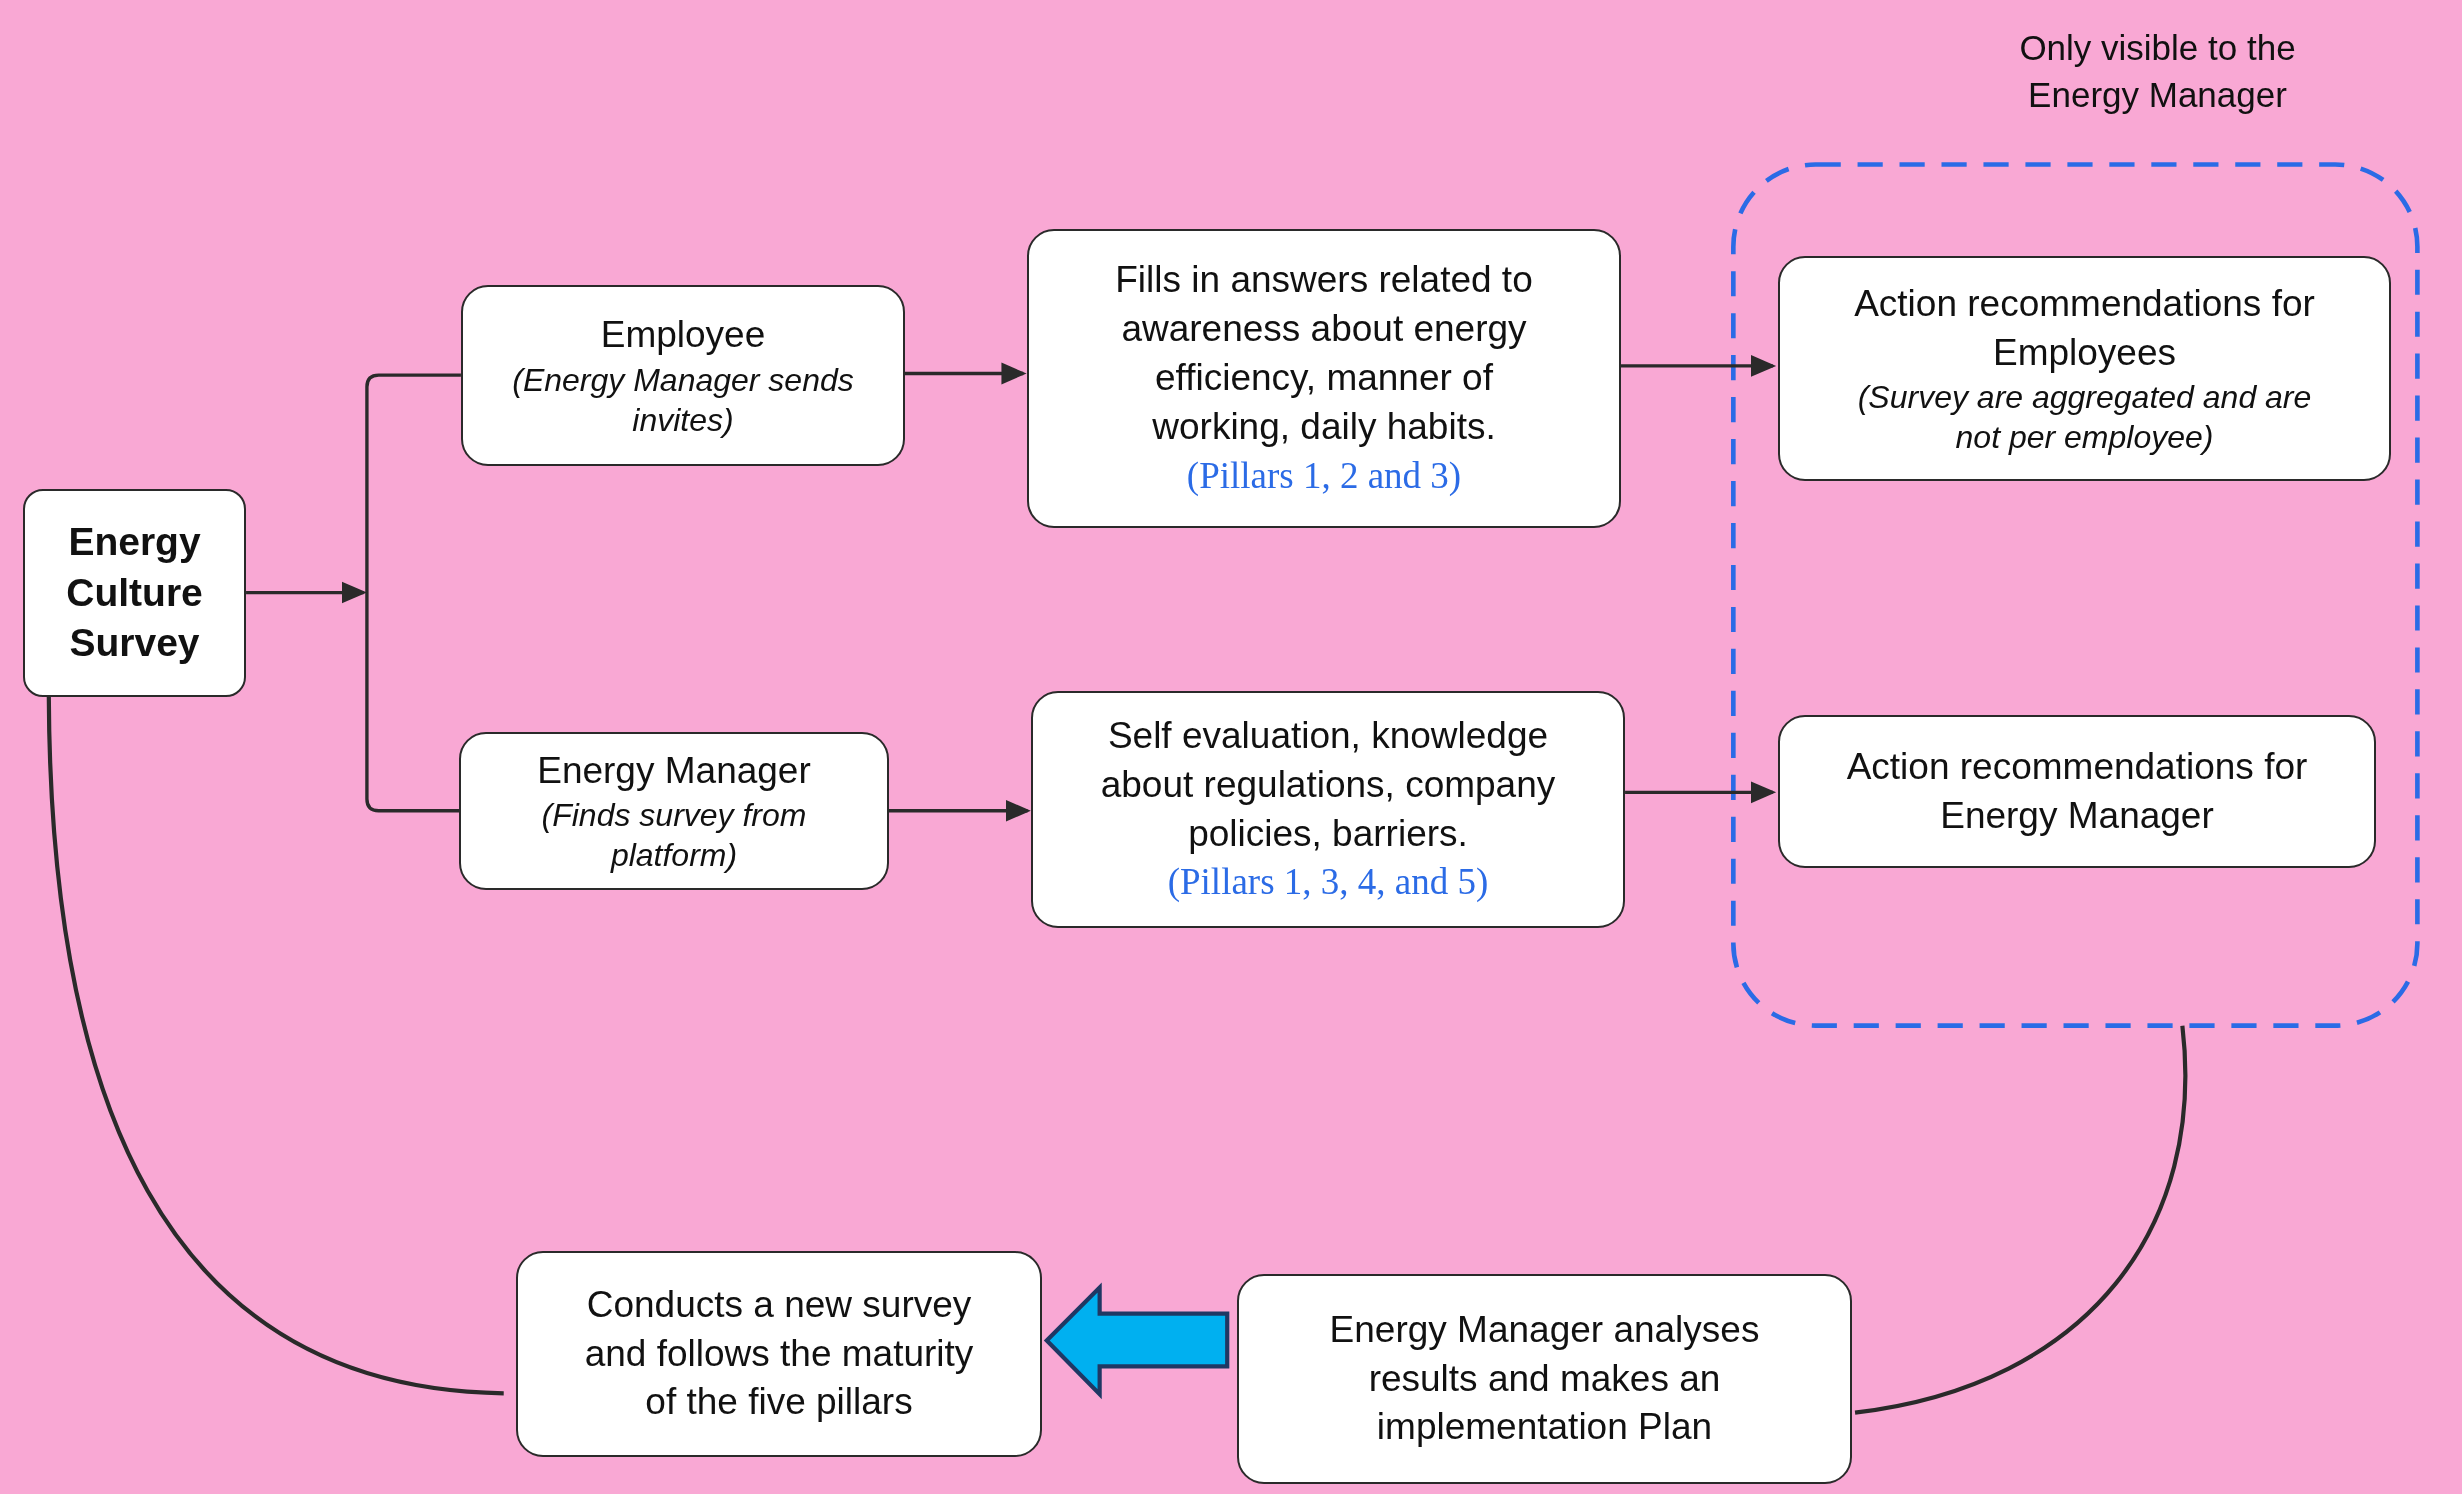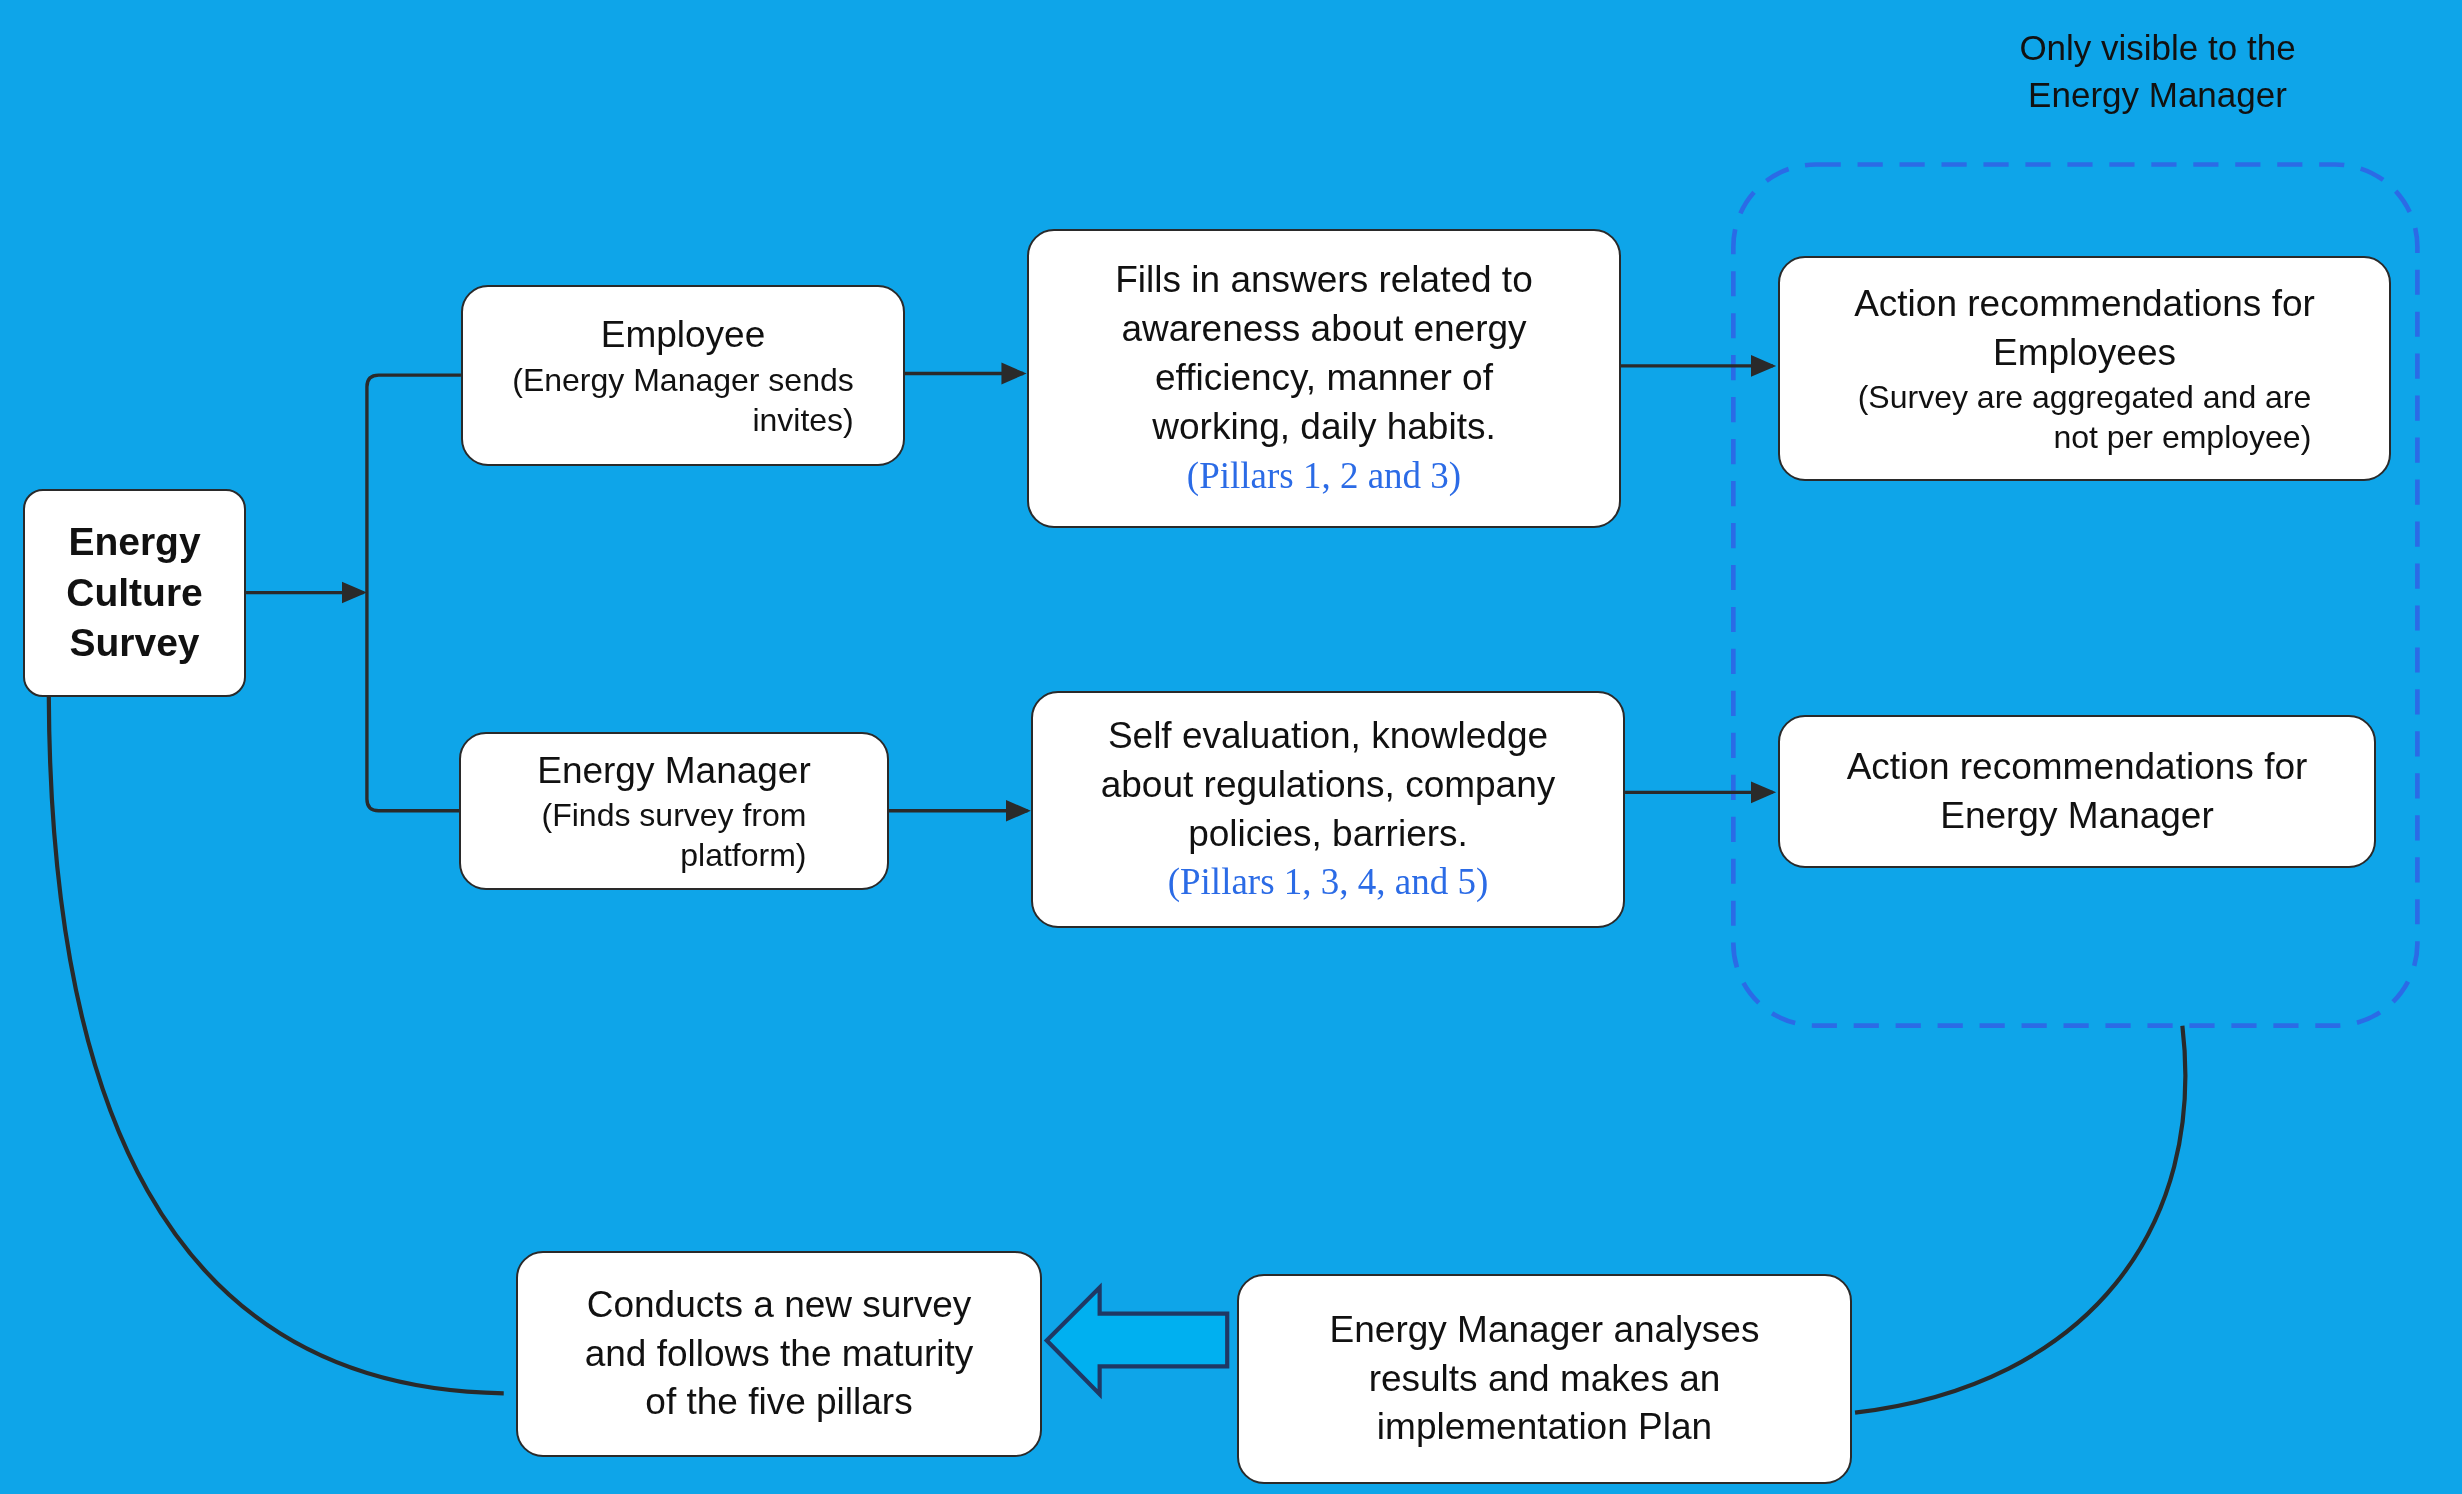--- a/index.html
+++ b/index.html
@@ -6,21 +6,21 @@
     --line:#2a2a2a;
     --text:#111111;
     --blue:#2b6be6;
     --arrow-fill:#00B0F0;
     --arrow-stroke:#1F3864;
   }
   html,body{margin:0;padding:0;background:#ffffff;}
   #canvas{
     position:relative;
     width:2462px;height:1494px;
-    background:#0ea5e9;
+    background:#f9a8d4;
     font-family:"Liberation Sans", sans-serif;
     color:var(--text);
     overflow:hidden;
   }
   #wires{position:absolute;left:0;top:0;width:2462px;height:1494px;}
   .box{
     position:absolute;
     background:#ffffff;
     border:2.9px solid var(--line);
     border-radius:27px;
@@ -29,21 +29,21 @@
     align-items:center;
     justify-content:center;
     text-align:center;
     box-sizing:border-box;
     padding:6.7px 11.8px;
     z-index:2;
   }
   .ml{white-space:pre-line;}
   .t-main{font-size:37px;line-height:1.32;color:var(--text);}
   .t-bold{font-size:39px;line-height:1.3;font-weight:bold;color:var(--text);}
-  .t-italic{font-size:32px;line-height:1.25;color:var(--text);text-align:right;}
+  .t-italic{font-size:32px;line-height:1.25;font-style:italic;color:var(--text);}
   .t-blue{font-size:37px;line-height:1.32;color:var(--blue);font-family:Liberation Serif, serif;}
   .t-label{font-size:35px;line-height:1.35;color:var(--text);}
 
   #survey   {left:23px;  top:489px;  width:223px; height:208px; border-radius:20px;}
   #employee {left:461px; top:285px;  width:444px; height:181px;}
   #fills    {left:1027px;top:229px;  width:594px; height:299px;align-items:center;}
   #emgr     {left:459px; top:732px;  width:430px; height:158px;}
   #selfeval {left:1031px;top:691px;  width:594px; height:237px;}
   #action-emp{left:1778px;top:256px; width:613px; height:225px;}
   #action-em {left:1778px;top:715px; width:598px; height:153px;}

